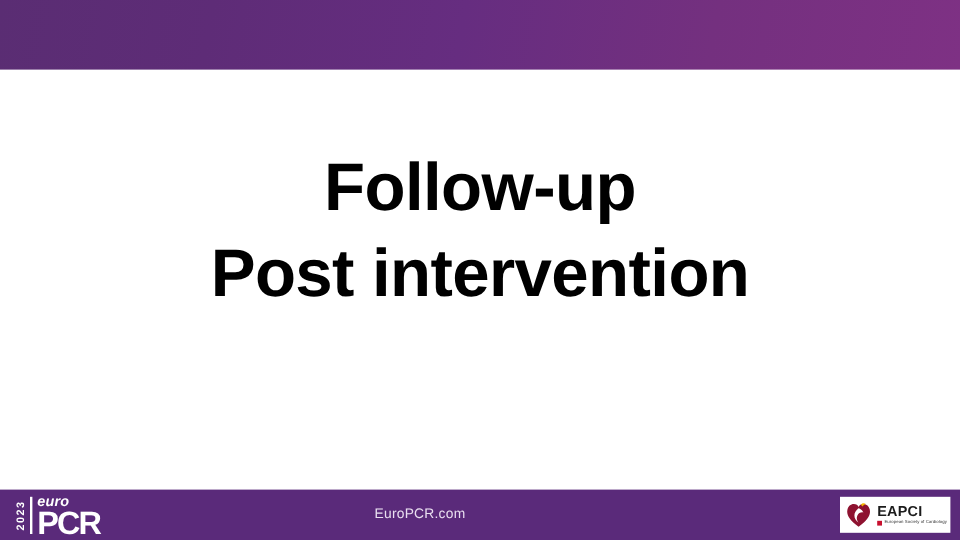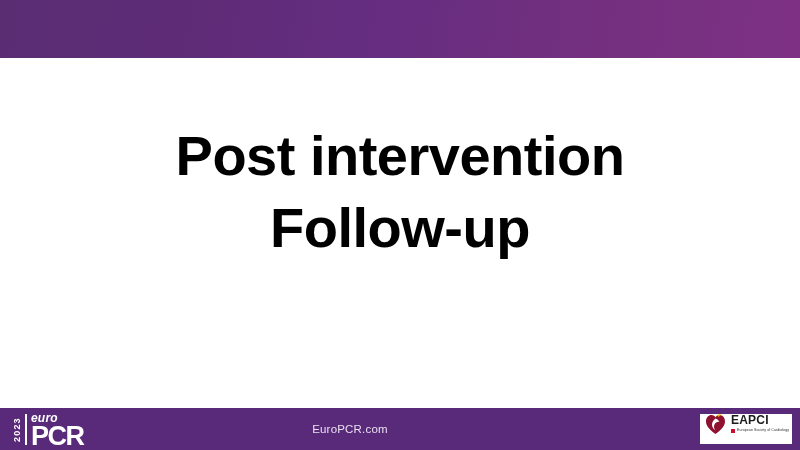--- a/index.html
+++ b/index.html
@@ -122,21 +122,21 @@
 
   
   .eapci-box {
     position: absolute;
     right: 8px;
     top: 6px;
     width: 92px;
     height: 30px;
     background: #ffffff;
     display: flex;
-    align-items: flex-start;
+    align-items: center;
     padding-left: 5px;
     box-sizing: border-box;
   }
   .eapci-heart {
     width: 21px;
     height: 21px;
     flex: 0 0 21px;
     position: relative;
   }
   .eapci-heart svg { display: block; }
@@ -170,22 +170,22 @@
   }
 </style>
 </head>
 <body>
 
 <div class="slide">
 
   <div class="top-band"></div>
 
   <div class="title-block">
+    <span class="title-line">Follow-up</span>
     <span class="title-line">Post intervention</span>
-    <span class="title-line">Follow-up</span>
   </div>
 
   <div class="footer">
 
     <div class="pcr-logo">
       <div class="pcr-year">2023</div>
       <div class="pcr-divider"></div>
       <div class="pcr-words">
         <span class="pcr-euro">euro</span>
         <span class="pcr-main">PCR</span>

